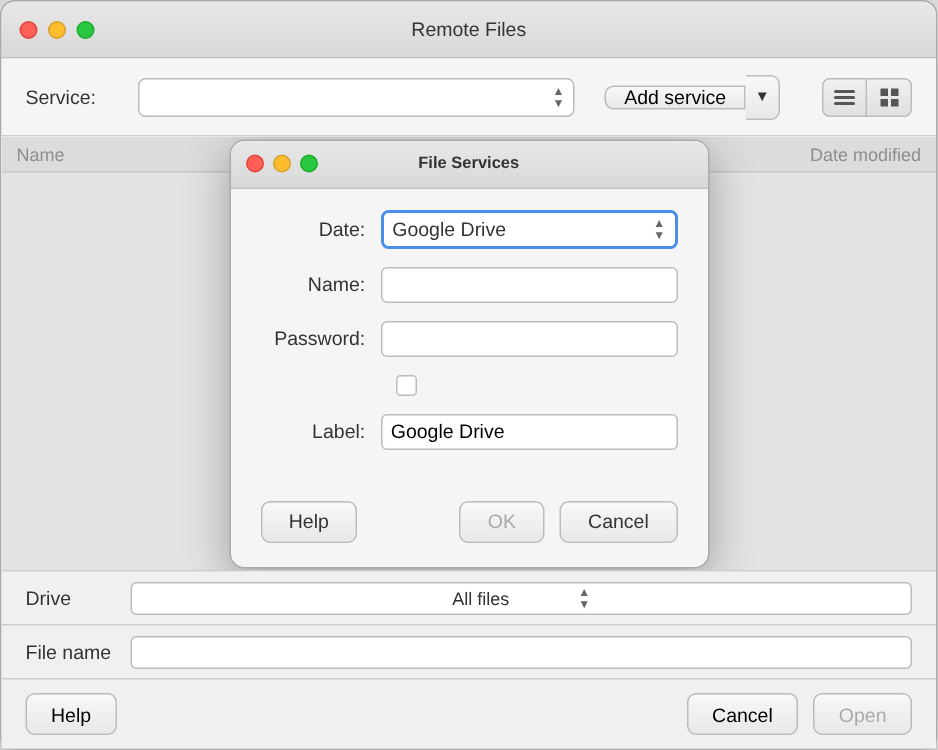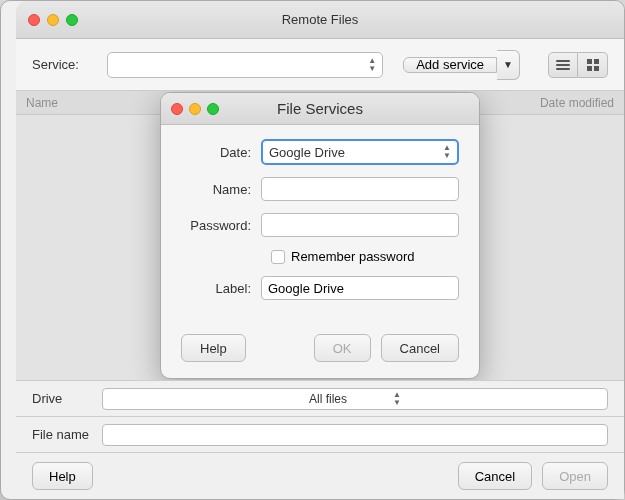--- a/index.html
+++ b/index.html
@@ -16,21 +16,20 @@
     .main-window {
       width: 625px;
       height: 500px;
       background: #f0f0f0;
       border-radius: 10px;
       border: 1px solid #aaa;
       display: flex;
       flex-direction: column;
       box-shadow: 0 10px 40px rgba(0,0,0,0.4);
       position: relative;
-      padding-left: 15px;
     }
 
     
     .title-bar {
       height: 38px;
       background: linear-gradient(to bottom, #e8e8e8, #d8d8d8);
       border-radius: 10px 10px 0 0;
       display: flex;
       align-items: center;
       justify-content: center;
@@ -275,23 +274,23 @@
       position: relative;
       border-bottom: 1px solid #c0c0c0;
     }
     .dialog-traffic-lights {
       position: absolute;
       left: 10px;
       display: flex;
       gap: 6px;
     }
     .dialog-title-text {
-      font-size: 15px;
-      color: #333;
-      font-weight: 400;
+      font-size: 11px;
+      color: #333;
+      font-weight: 700;
     }
     .dialog-body {
       padding: 14px 20px;
     }
     .dialog-row {
       display: flex;
       align-items: center;
       margin-bottom: 12px;
     }
     .dialog-label {
@@ -484,21 +483,20 @@
             <input class="dialog-input" type="text" value="" style="">
           </div>
 
           <div class="dialog-row">
             <span class="dialog-label">Password:</span>
             <input class="dialog-input" type="password" value="" style="">
           </div>
 
           <div class="checkbox-row">
             <div class="checkbox"></div>
-            <span>Remember password</span>
           </div>
 
           <div class="dialog-row">
             <span class="dialog-label">Label:</span>
             <input class="dialog-input" type="text" value="Google Drive" style="">
           </div>
 
         </div>
 
         <div class="dialog-footer">

